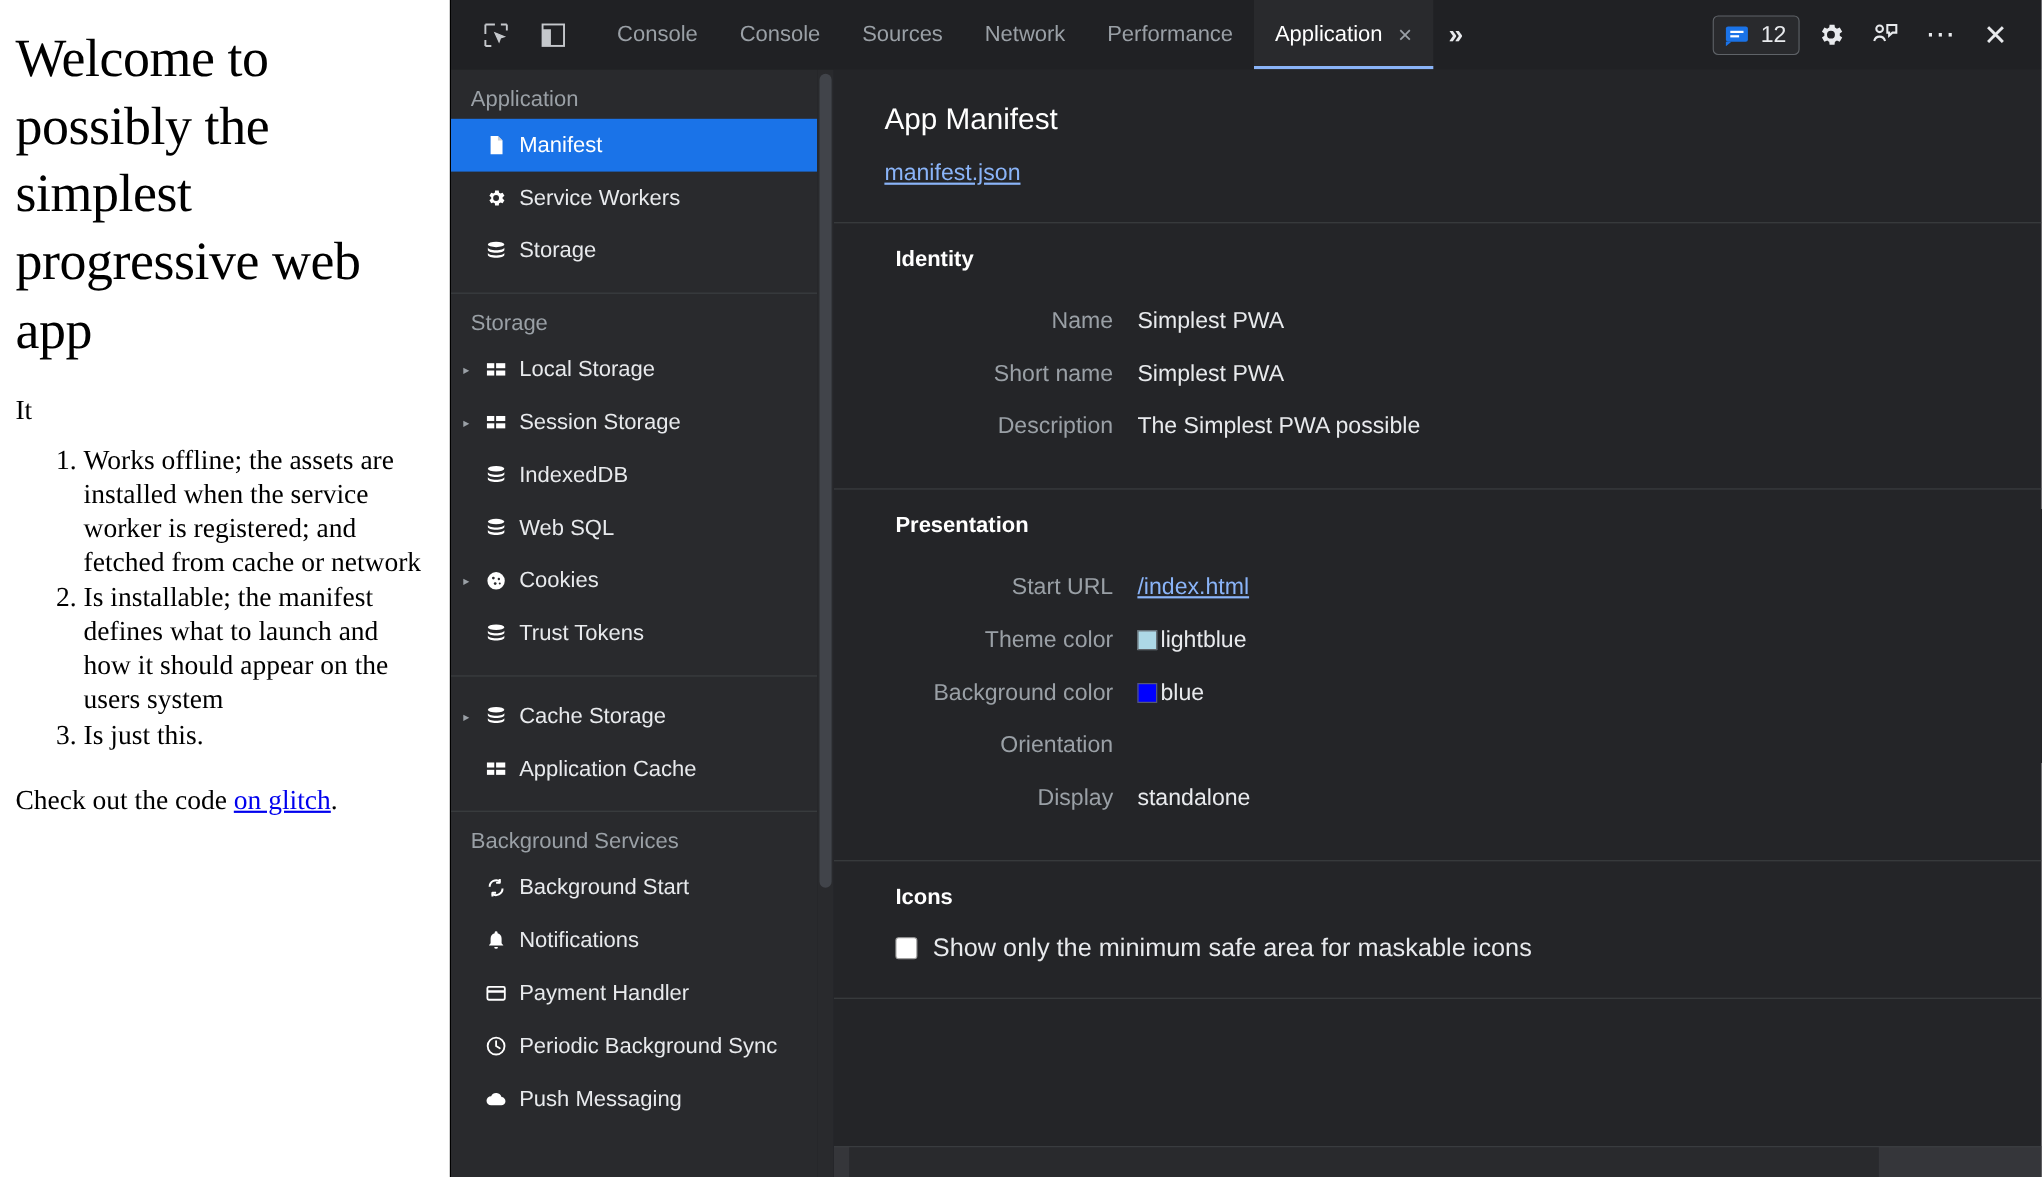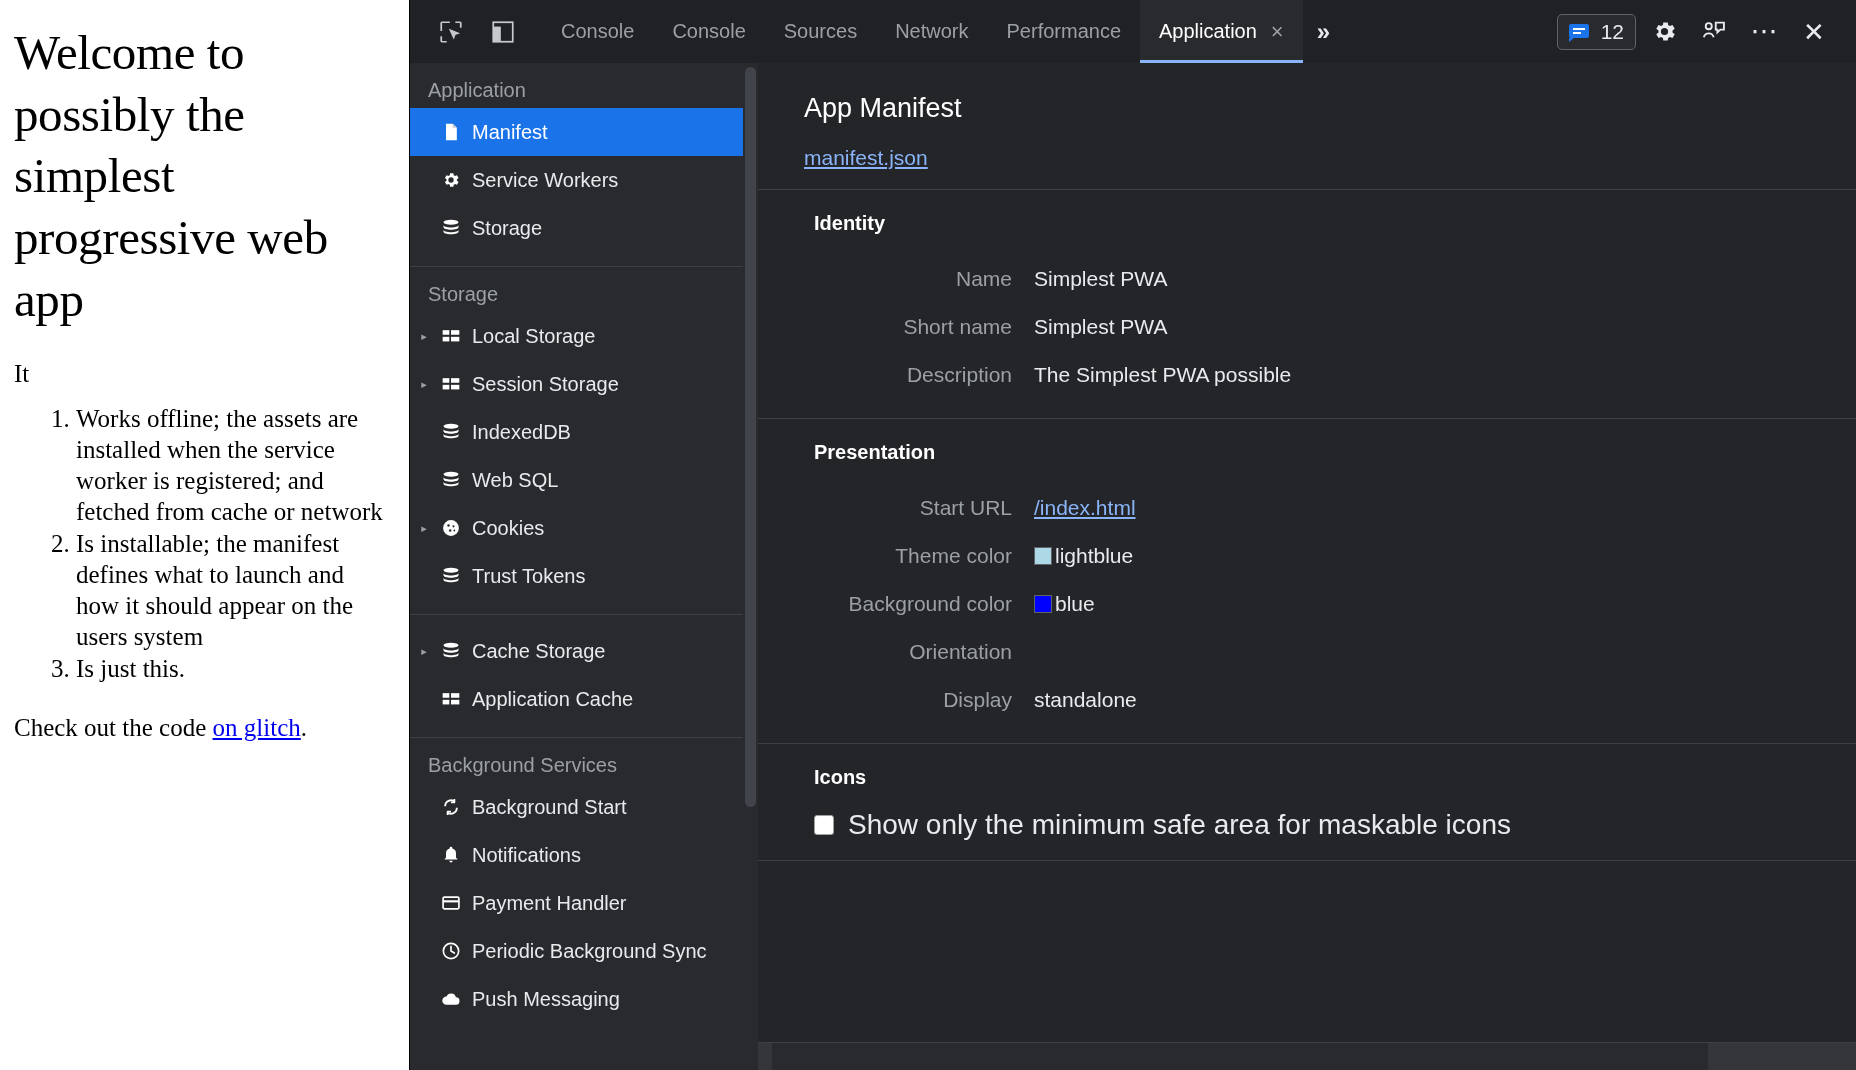--- a/index.html
+++ b/index.html
@@ -187,21 +187,21 @@
   
   .content {
     flex: 1 1 auto;
     background: #242528;
     overflow: hidden;
     position: relative;
     min-width: 0;
   }
   .panel {
     border-bottom: 1px solid #3c4043;
-    padding: 22px 0 19px 0;
+    padding: 22px 0 32px 0;
   }
   .panel-head {
     padding: 8px 0 0 46px;
   }
   .panel-head h2 {
     font-size: 27px;
     font-weight: 400;
     color: #ffffff;
     margin-bottom: 22px;
   }
@@ -237,21 +237,21 @@
     width: 18px; height: 18px;
     display: inline-block;
     margin-right: 3px;
     border: 1px solid #5f6368;
     vertical-align: middle;
   }
   .checkbox-row {
     display: flex;
     align-items: center;
     padding-left: 56px;
-    font-size: 28px;
+    font-size: 23px;
     color: #e8eaed;
     margin-top: 4px;
   }
   .cbox {
     width: 20px; height: 20px;
     background: #fff;
     border: 1px solid #a0a0a0;
     border-radius: 3px;
     margin-right: 14px;
     flex: 0 0 20px;

